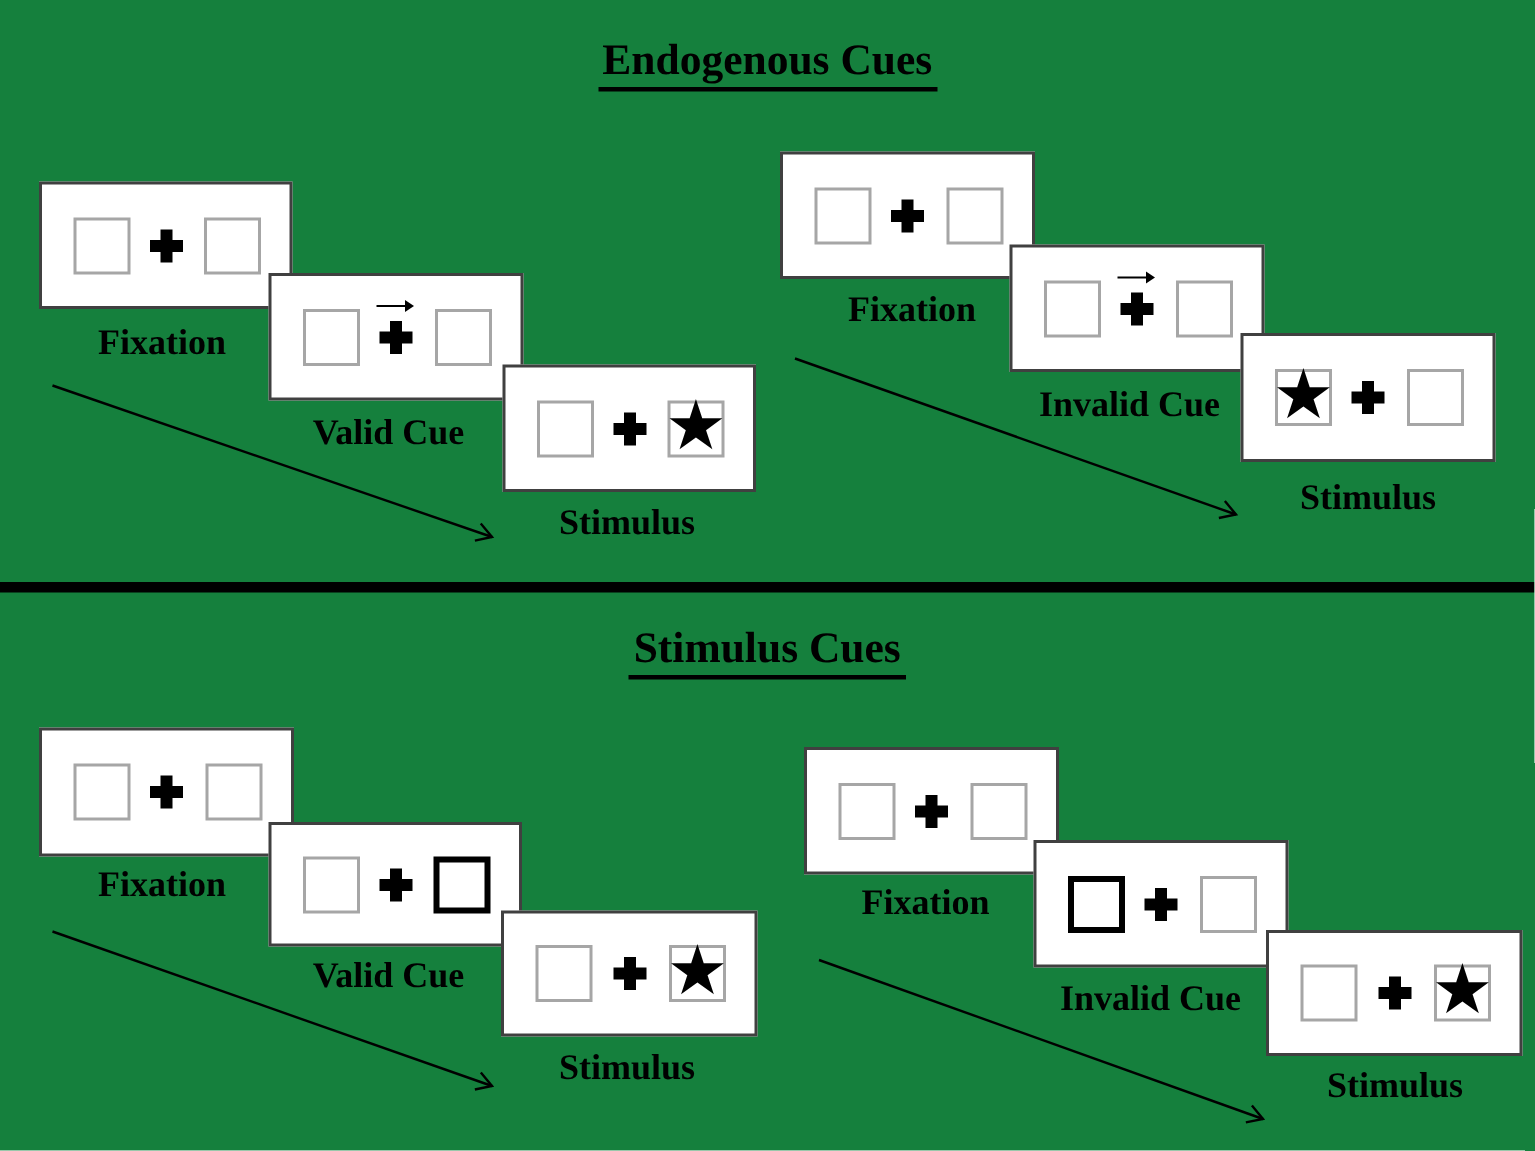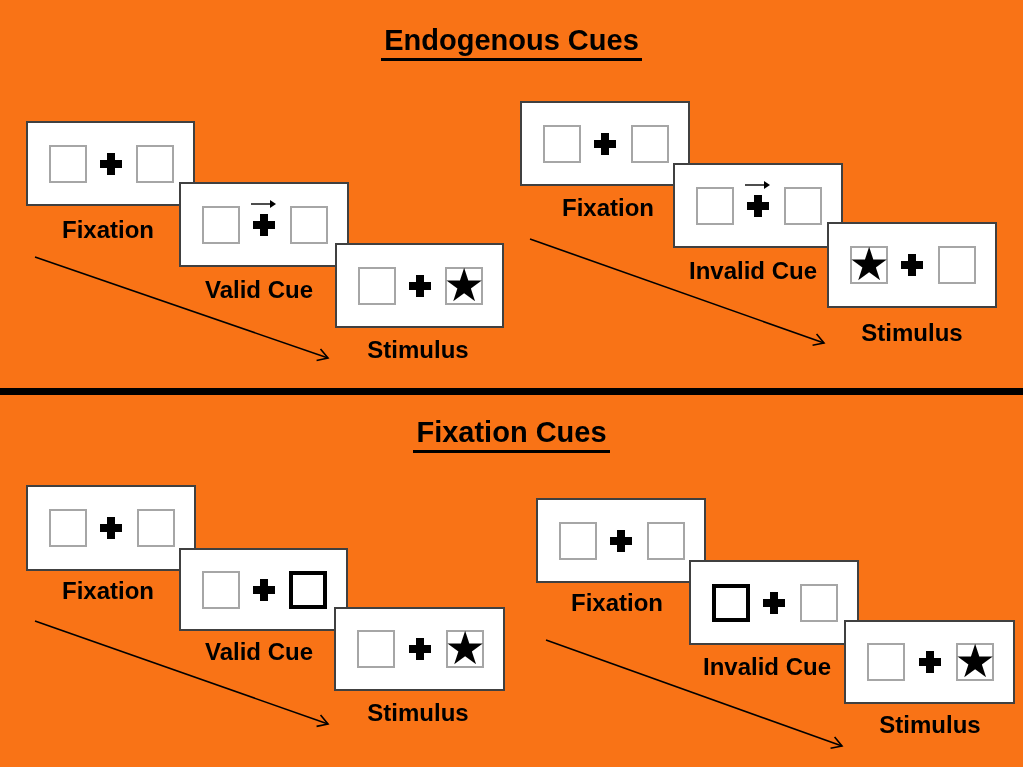--- a/index.html
+++ b/index.html
@@ -1,18 +1,18 @@
 <!DOCTYPE html>
 <html><head>
 <meta charset="utf-8">
 <style>
   html,body { margin:0; padding:0; background:#ffffff; }
   .page {
-    position:relative; width:1023px; height:767px; background:#f97316;
-    font-family:Liberation Sans, sans-serif; overflow:hidden; color:#000;
+    position:relative; width:1023px; height:767px; background:#15803d;
+    font-family:Liberation Serif, serif; overflow:hidden; color:#000;
   }
 
   
   .sec-title {
     position:absolute; left:0; width:100%; text-align:center;
     font-size:29px; font-weight:bold; letter-spacing:0px;
   }
   .sec-title .u {
     display:inline-block; border-bottom:3px solid #000; padding:0 3px 1px 3px; line-height:1.1;
   }
@@ -66,21 +66,21 @@
 </style>
 </head>
 <body>
 
 <div class="page">
 
   <div class="sec-title" id="title-endogenous">
     <span class="u">Endogenous Cues</span>
   </div>
   <div class="sec-title" id="title-exogenous">
-    <span class="u">Fixation Cues</span>
+    <span class="u">Stimulus Cues</span>
   </div>
 
   <div class="divider"></div>
 
   <svg class="arrows" width="1023" height="767">
     <defs>
       <marker id="ah" viewBox="0 0 16 16" markerWidth="16" markerHeight="16" refX="13" refY="8" orient="auto" markerUnits="userSpaceOnUse">
         <path d="M3,2 L13,8 L3,14" fill="none" stroke="#000" stroke-width="1.6"></path>
       </marker>
     </defs>

